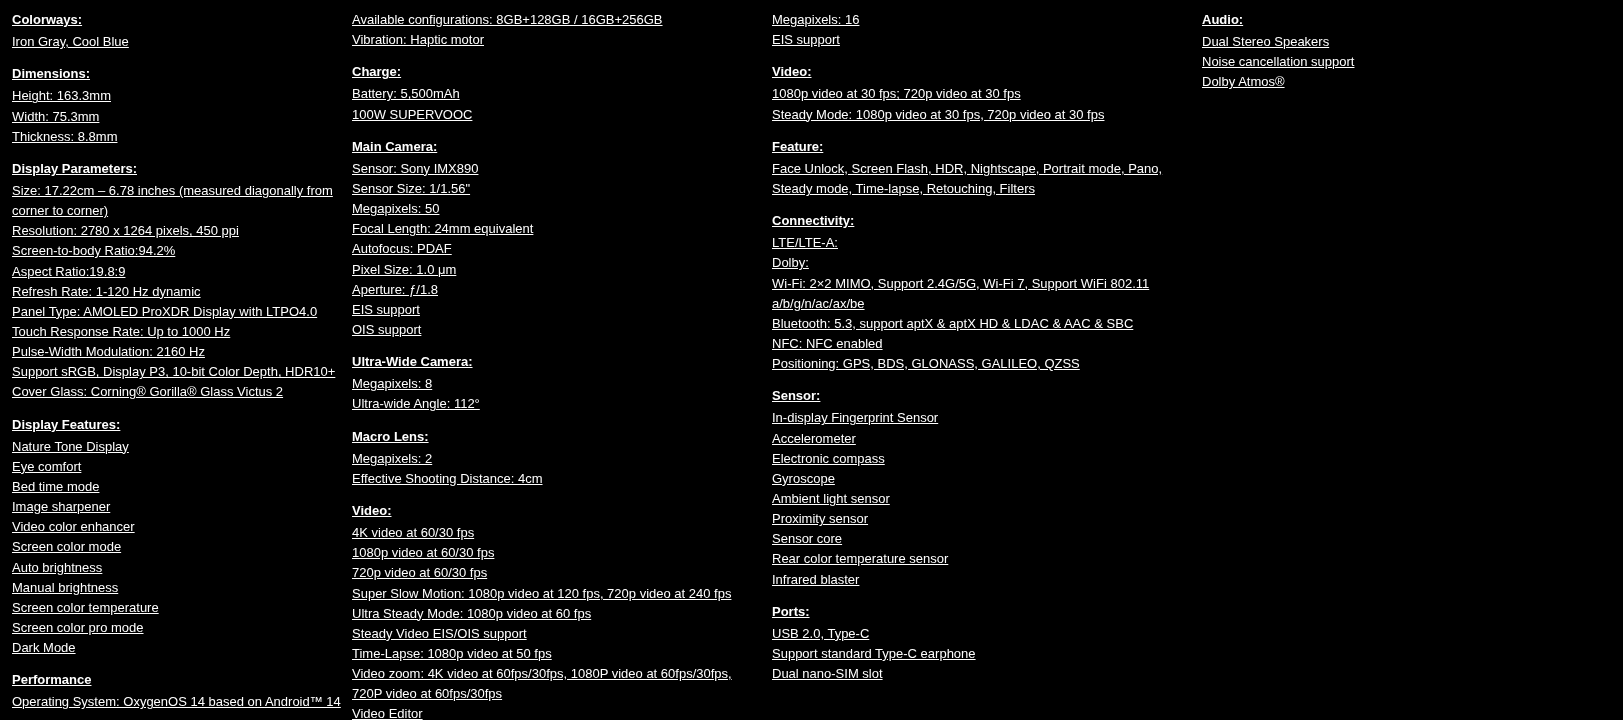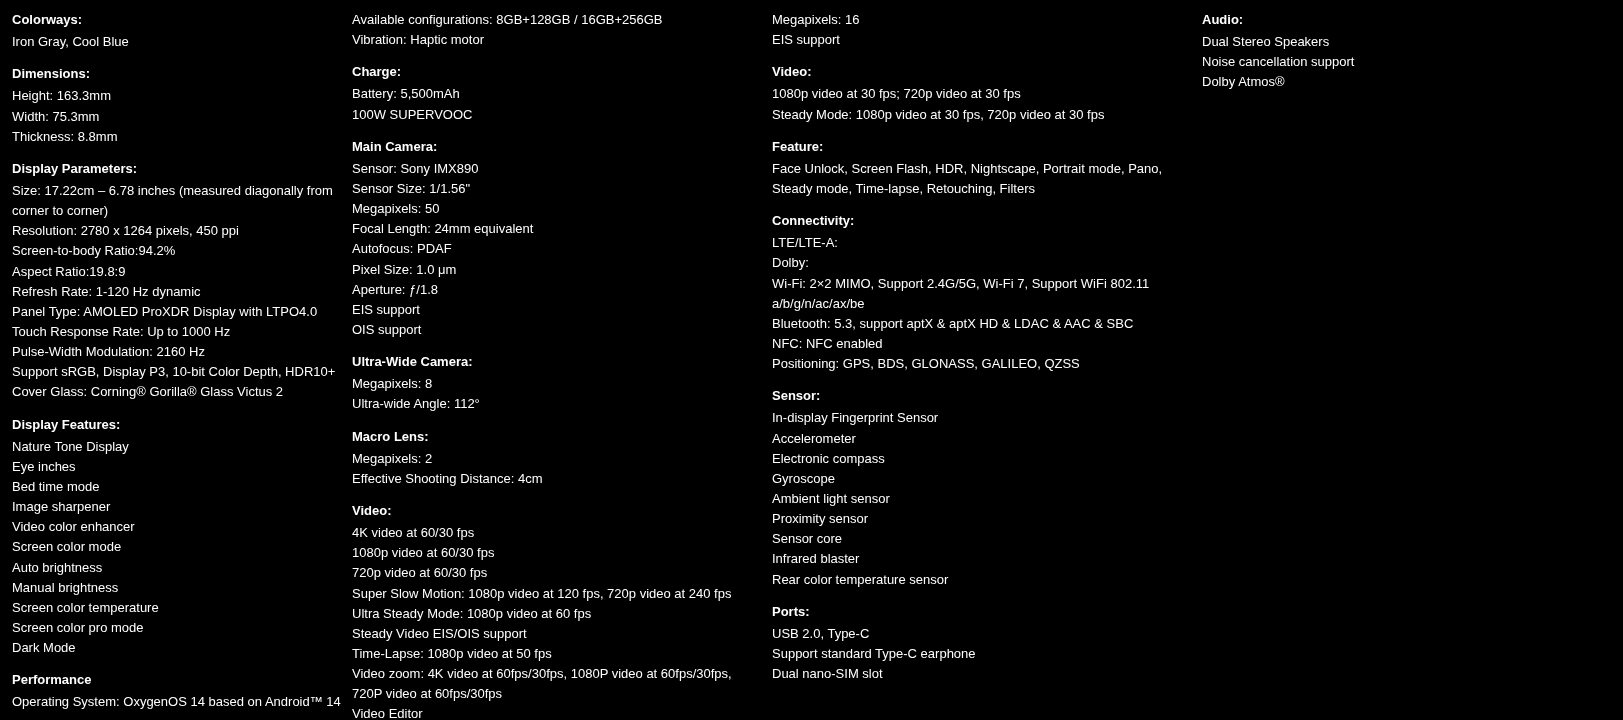--- a/index.html
+++ b/index.html
@@ -18,21 +18,21 @@
       gap: 0;
       width: 100%;
     }
     .col {
       padding: 0 10px 0 0;
     }
     .col1 { width: 340px; }
     .col2 { width: 420px; }
     .col3 { width: 430px; }
     .col4 { width: 200px; }
-    .section { margin-bottom: 12px; }
+    .section { margin-bottom: 12px; text-decoration: underline; }
     .section-title { font-weight: bold; margin-bottom: 2px; }
     p { margin: 0; }
   </style>
 </head>
 <body>
 
 <div class="columns">
   <div class="col col1" id="col1-container">
       <div class="section">
         <p class="section-title">Colorways:</p>
@@ -53,21 +53,21 @@
         <p>Refresh Rate: 1-120 Hz dynamic</p>
         <p>Panel Type: AMOLED ProXDR Display with LTPO4.0</p>
         <p>Touch Response Rate: Up to 1000 Hz</p>
         <p>Pulse-Width Modulation: 2160 Hz</p>
         <p>Support sRGB, Display P3, 10-bit Color Depth, HDR10+</p>
         <p>Cover Glass: Corning® Gorilla® Glass Victus 2</p>
       </div>
       <div class="section">
         <p class="section-title">Display Features:</p>
         <p>Nature Tone Display</p>
-        <p>Eye inches</p>
+        <p>Eye comfort</p>
         <p>Bed time mode</p>
         <p>Image sharpener</p>
         <p>Video color enhancer</p>
         <p>Screen color mode</p>
         <p>Auto brightness</p>
         <p>Manual brightness</p>
         <p>Screen color temperature</p>
         <p>Screen color pro mode</p>
         <p>Dark Mode</p>
       </div>
@@ -146,22 +146,22 @@
       </div>
       <div class="section">
         <p class="section-title">Sensor:</p>
         <p>In-display Fingerprint Sensor</p>
         <p>Accelerometer</p>
         <p>Electronic compass</p>
         <p>Gyroscope</p>
         <p>Ambient light sensor</p>
         <p>Proximity sensor</p>
         <p>Sensor core</p>
+        <p>Rear color temperature sensor</p>
         <p>Infrared blaster</p>
-        <p>Rear color temperature sensor</p>
       </div>
       <div class="section">
         <p class="section-title">Ports:</p>
         <p>USB 2.0, Type-C</p>
         <p>Support standard Type-C earphone</p>
         <p>Dual nano-SIM slot</p>
       </div>
     </div>
   <div class="col col4" id="col4-container">
       <div class="section">

